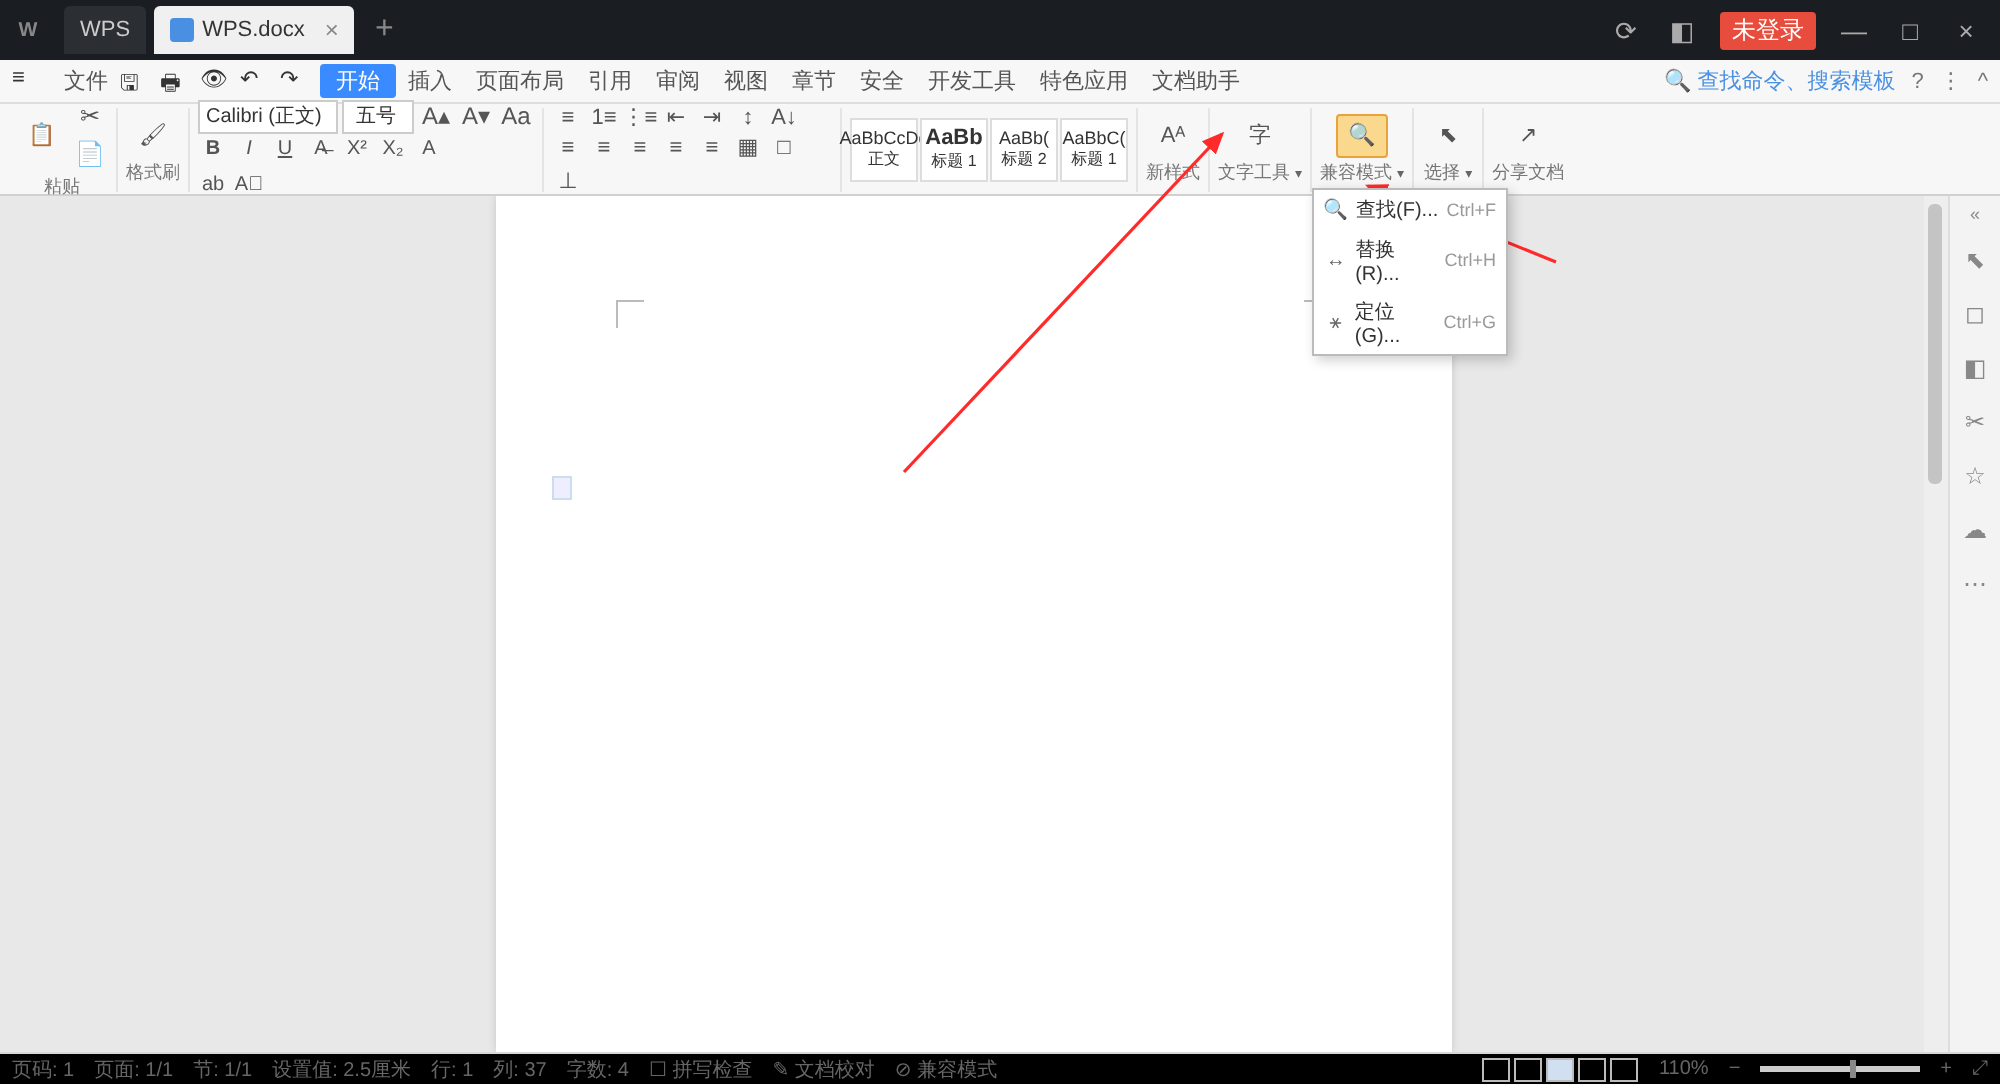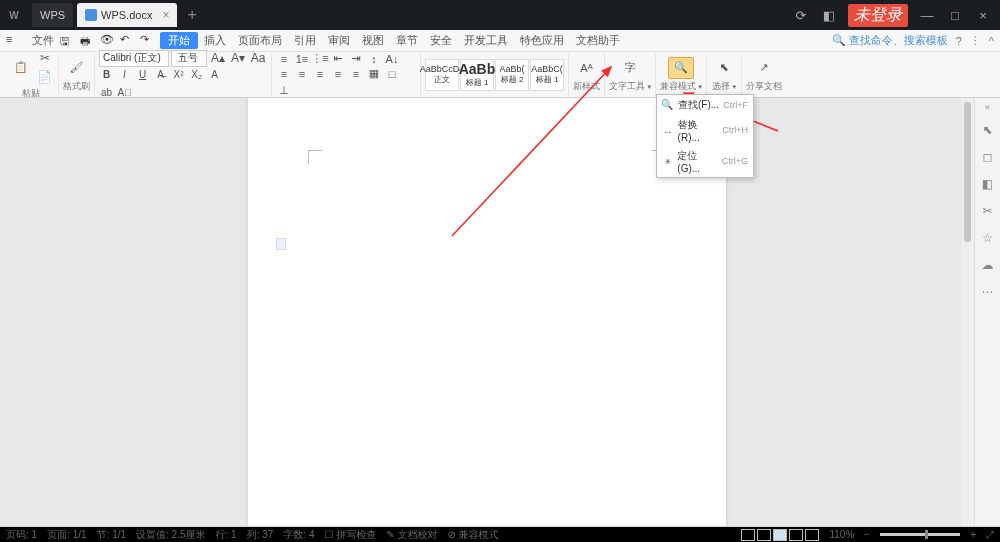--- a/index.html
+++ b/index.html
@@ -8,21 +8,21 @@
 
 .titlebar { height:30px; background:#1a1d21; display:flex; align-items:center; color:#aaa; }
 .titlebar .app-icon { width:28px; text-align:center; color:#888; font-weight:bold; font-size:10px; }
 .tab { display:flex; align-items:center; padding:0 8px; height:24px; background:#2b2f33; border-radius:3px 3px 0 0; margin-left:4px; font-size:11px; color:#ccc; gap:4px; }
 .tab.doc { background:#f0f0f0; color:#333;justify-content:flex-end; }
 .tab .doc-icon { width:12px; height:12px; background:#4a90e2; border-radius:2px; }
 .tab .close { margin-left:6px; color:#888; font-size:12px; cursor:pointer; }
 .titlebar .plus { margin-left:10px; color:#888; font-size:16px; cursor:pointer; }
 .titlebar .spacer { flex:1; }
 .titlebar .right-ctrl { display:flex; align-items:center; gap:10px; padding-right:8px; }
-.login-btn { background:#e74c3c; color:#fff; padding:1px 6px; border-radius:2px; font-size:16px;font-style:italic; }
+.login-btn { background:#e74c3c; color:#fff; padding:1px 6px; border-radius:2px; font-size:12px; }
 .win-ctrl { color:#aaa; width:18px; text-align:center; font-size:13px; }
 
 
 .menubar { height:22px; background:#f7f7f7; border-bottom:1px solid #dedede; display:flex; align-items:center; padding:0 6px; font-size:11px; }
 .menubar .mbtn { width:16px; height:16px; margin-right:4px; }
 .menubar .mitem { padding:0 6px; cursor:pointer; color:#555; }
 .menubar .mitem.active { background:#3a8bff; color:#fff; border-radius:2px; padding:1px 8px; }
 .menubar .spacer { flex:1; }
 .menubar .right { display:flex; align-items:center; gap:8px; color:#777; }
 .search-link { color:#4a90e2; }
@@ -198,21 +198,21 @@
       <span class="ricon">⊥</span>
     </div>
   </div>
   <div class="rgroup">
     <div class="style-box">
       <div class="style-item">
           <span class="prev">AaBbCcDd</span>
           <span>正文</span>
         </div>
       <div class="style-item">
-          <span class="prev" style="font-weight:bold;font-size:14px">AaBb</span>
+          <span class="prev" style="font-weight:bold;font-size:11px">AaBb</span>
           <span>标题 1</span>
         </div>
       <div class="style-item">
           <span class="prev" style="font-weight:normal">AaBb(</span>
           <span>标题 2</span>
         </div>
       <div class="style-item">
           <span class="prev">AaBbC(</span>
           <span>标题 1</span>
         </div>

